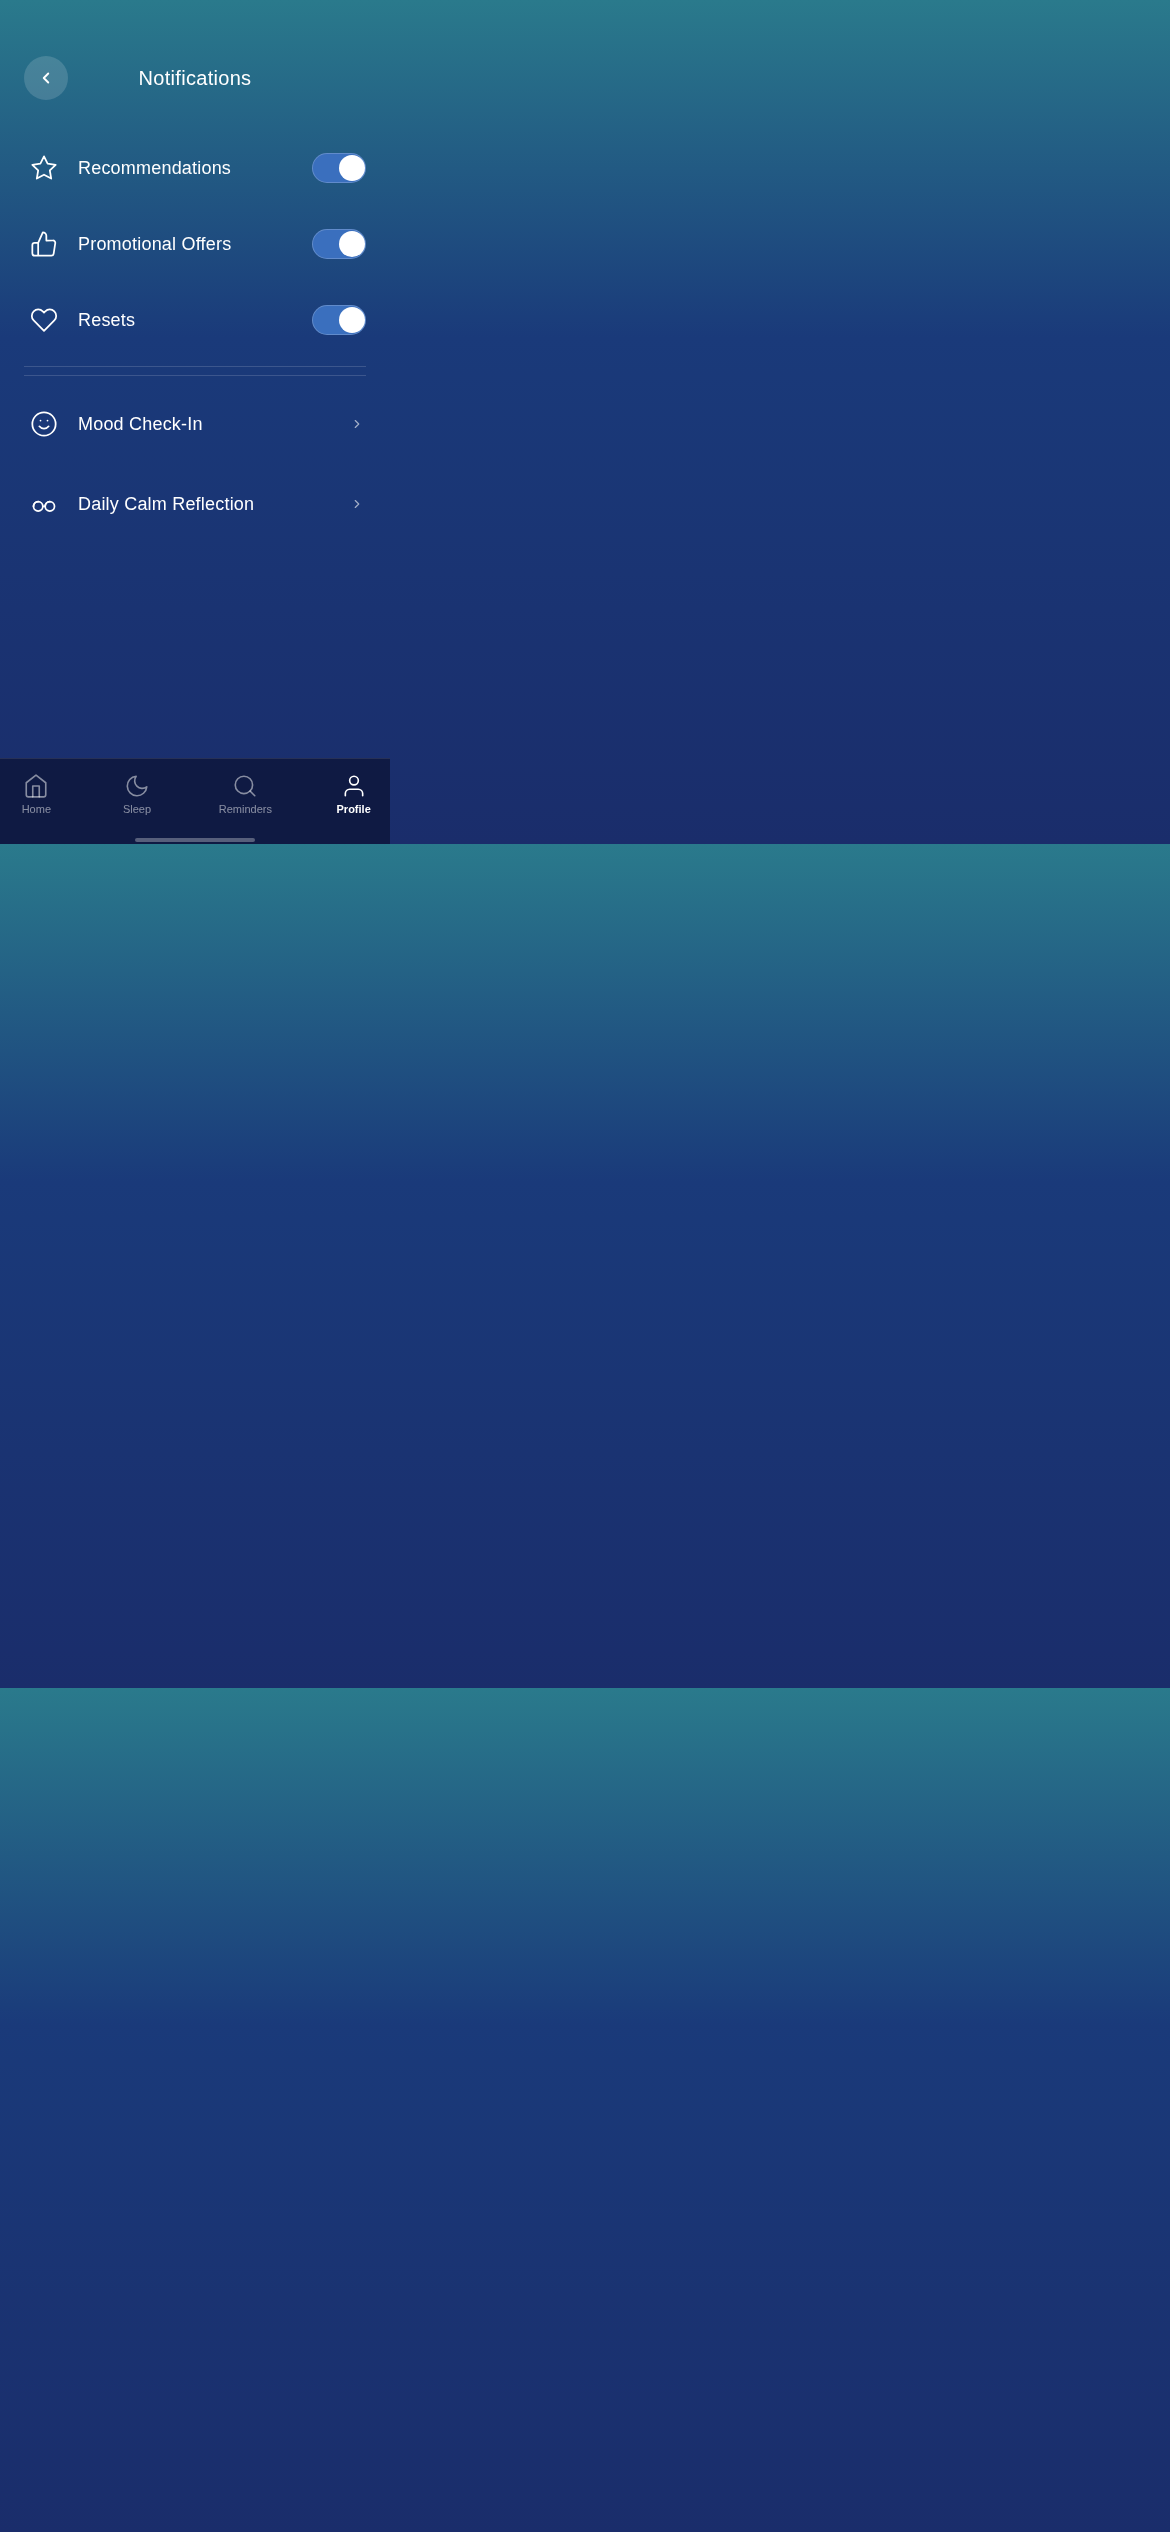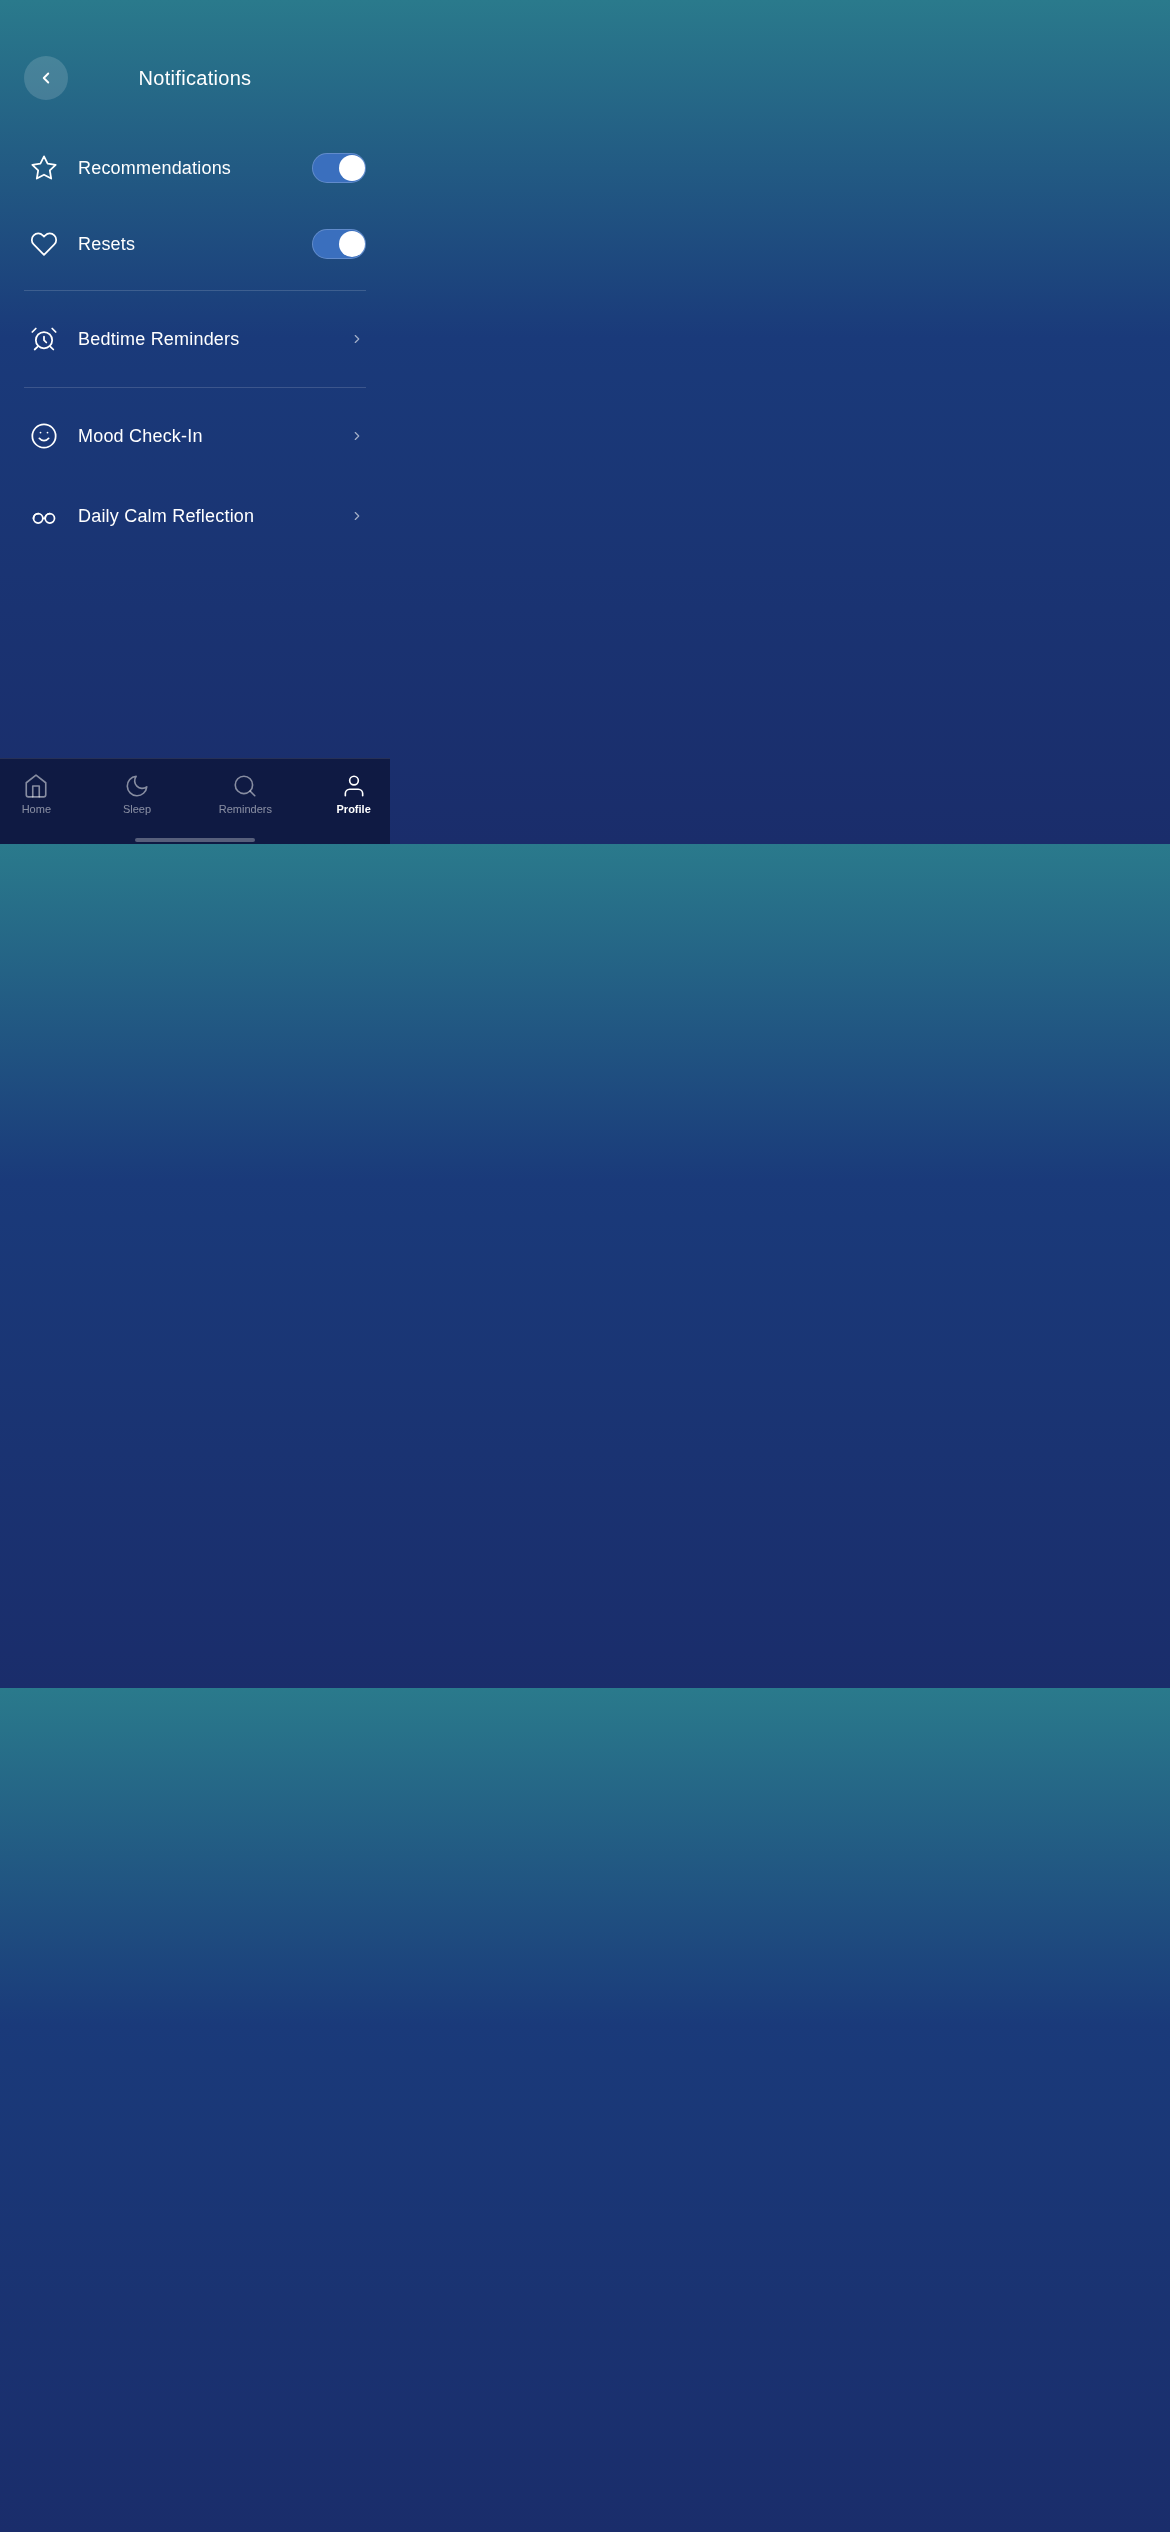--- a/index.html
+++ b/index.html
@@ -254,57 +254,50 @@
           <svg viewBox="0 0 24 24" stroke-linecap="round" stroke-linejoin="round">
             <polygon points="12 2 15.09 8.26 22 9.27 17 14.14 18.18 21.02 12 17.77 5.82 21.02 7 14.14 2 9.27 8.91 8.26 12 2"></polygon>
           </svg>
         </div>
         <div class="row-label">Recommendations</div>
         <div class="toggle-switch on">
           <div class="toggle-knob"></div>
         </div>
       </div>
 
+      <div class="toggle-row">
+        <div class="row-icon">
+          <svg viewBox="0 0 24 24" stroke-linecap="round" stroke-linejoin="round">
+            <path d="M14 9V5a3 3 0 0 0-3-3l-4 9v11h11.28a2 2 0 0 0 2-1.7l1.38-9a2 2 0 0 0-2-2.3zM7 22H4a2 2 0 0 1-2-2v-7a2 2 0 0 1 2-2h3"></path>
+          </svg>
+        </div>
+        <div class="row-label">Promotional Offers</div>
+        <div class="toggle-switch on">
+          <div class="toggle-knob"></div>
+        </div>
+      </div>
 
       <div class="toggle-row">
         <div class="row-icon">
           <svg viewBox="0 0 24 24" stroke-linecap="round" stroke-linejoin="round">
             <path d="M20.84 4.61a5.5 5.5 0 0 0-7.78 0L12 5.67l-1.06-1.06a5.5 5.5 0 0 0-7.78 7.78l1.06 1.06L12 21.23l7.78-7.78 1.06-1.06a5.5 5.5 0 0 0 0-7.78z"></path>
           </svg>
         </div>
         <div class="row-label">Resets</div>
         <div class="toggle-switch on">
           <div class="toggle-knob"></div>
         </div>
       </div>
     </div>
 
     <div class="divider"></div>
 
     <div class="arrow-section">
 
 
-      <div class="arrow-row">
-        <div class="row-icon">
-          <svg viewBox="0 0 24 24" stroke="white" stroke-linecap="round" stroke-linejoin="round" fill="none" stroke-width="1.5">
-            <circle cx="12" cy="13" r="7"></circle>
-            <path d="M12 10v3l2 2"></path>
-            <path d="M5 3L2 6"></path>
-            <path d="M22 6l-3-3"></path>
-            <path d="M6.38 18.7L4 21"></path>
-            <path d="M17.64 18.67L20 21"></path>
-          </svg>
-        </div>
-        <div class="row-label">Bedtime Reminders</div>
-        <div class="arrow-icon">
-          <svg viewBox="0 0 24 24" stroke-linecap="round" stroke-linejoin="round">
-            <polyline points="9 18 15 12 9 6"></polyline>
-          </svg>
-        </div>
-      </div>
     </div>
 
     <div class="divider"></div>
 
     <div class="arrow-section">
 
       <div class="arrow-row">
         <div class="row-icon">
           <svg viewBox="0 0 24 24" stroke="white" stroke-linecap="round" stroke-linejoin="round" fill="none" stroke-width="1.5">
             <circle cx="12" cy="12" r="10"></circle>

